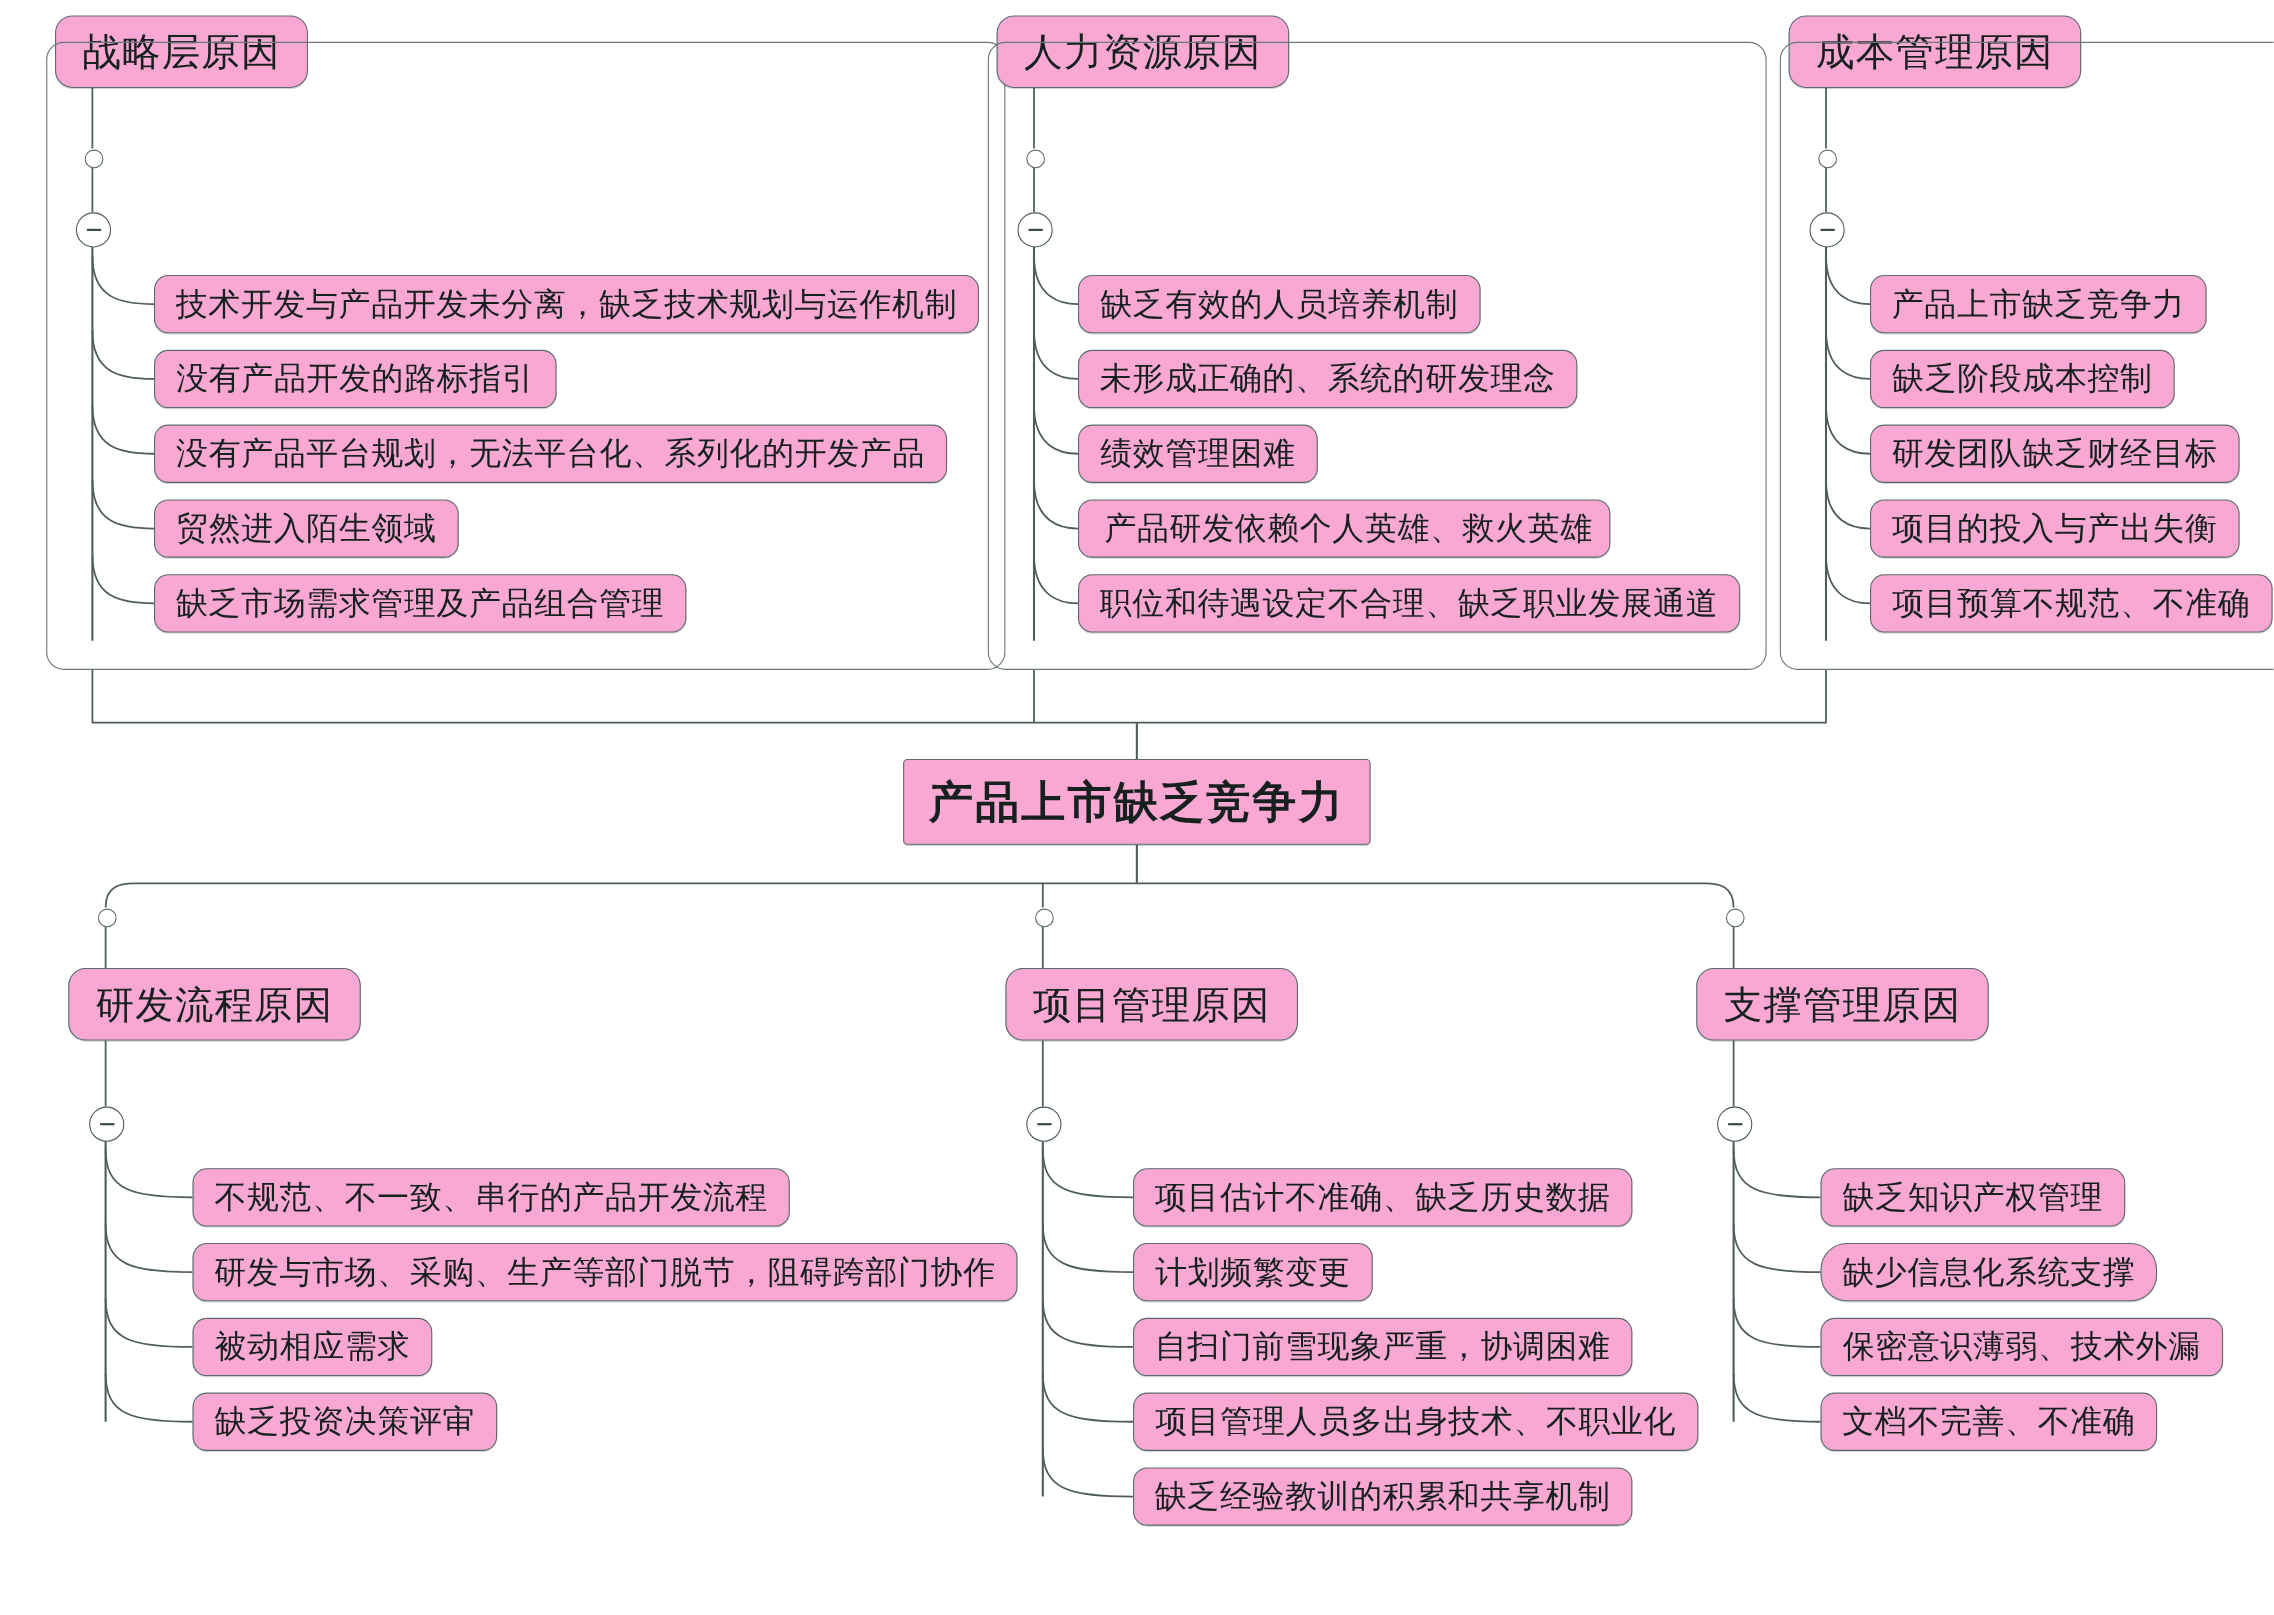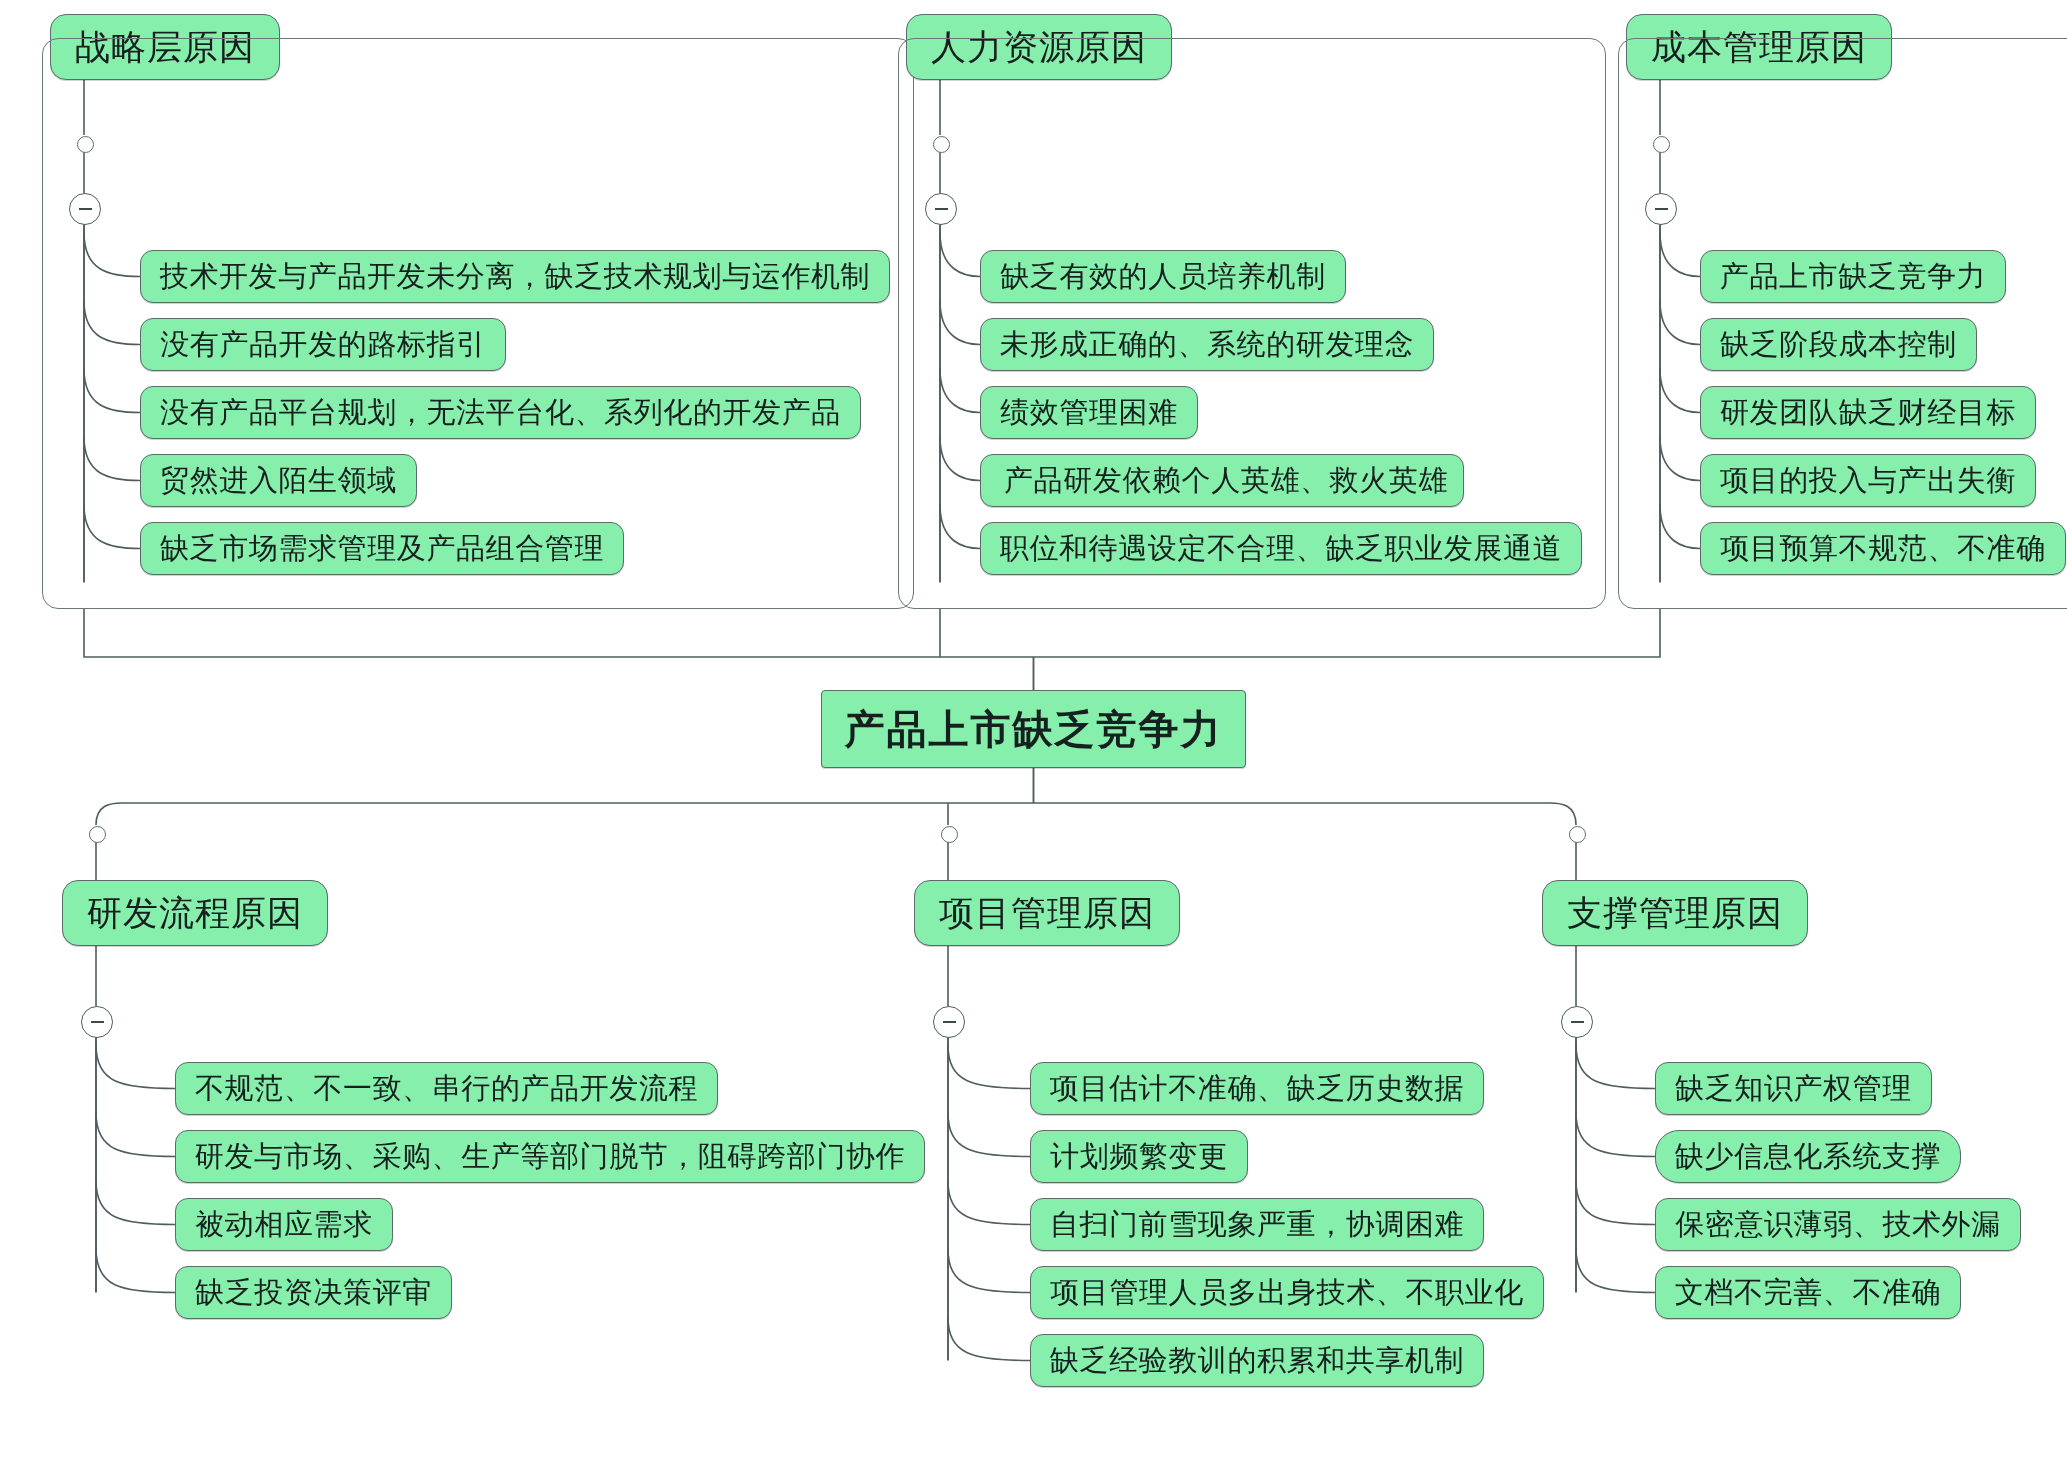--- a/index.html
+++ b/index.html
@@ -19,21 +19,21 @@
   
   #wires{
     position:absolute;
     left:0; top:0;
     width:2067px; height:1468px;
     pointer-events:none;
   }
   .node{
     position:absolute;
     box-sizing:border-box;
-    background:#86efac;
+    background:#f9a8d4;
     border:1.6px solid #5b6b6b;
     border-radius:14px;
     display:flex;
     align-items:center;
     justify-content:center;
     white-space:nowrap;
     color:#16201f;
     box-shadow:0 1px 0 rgba(0,0,0,0.18);
   }
   .node.cat{

